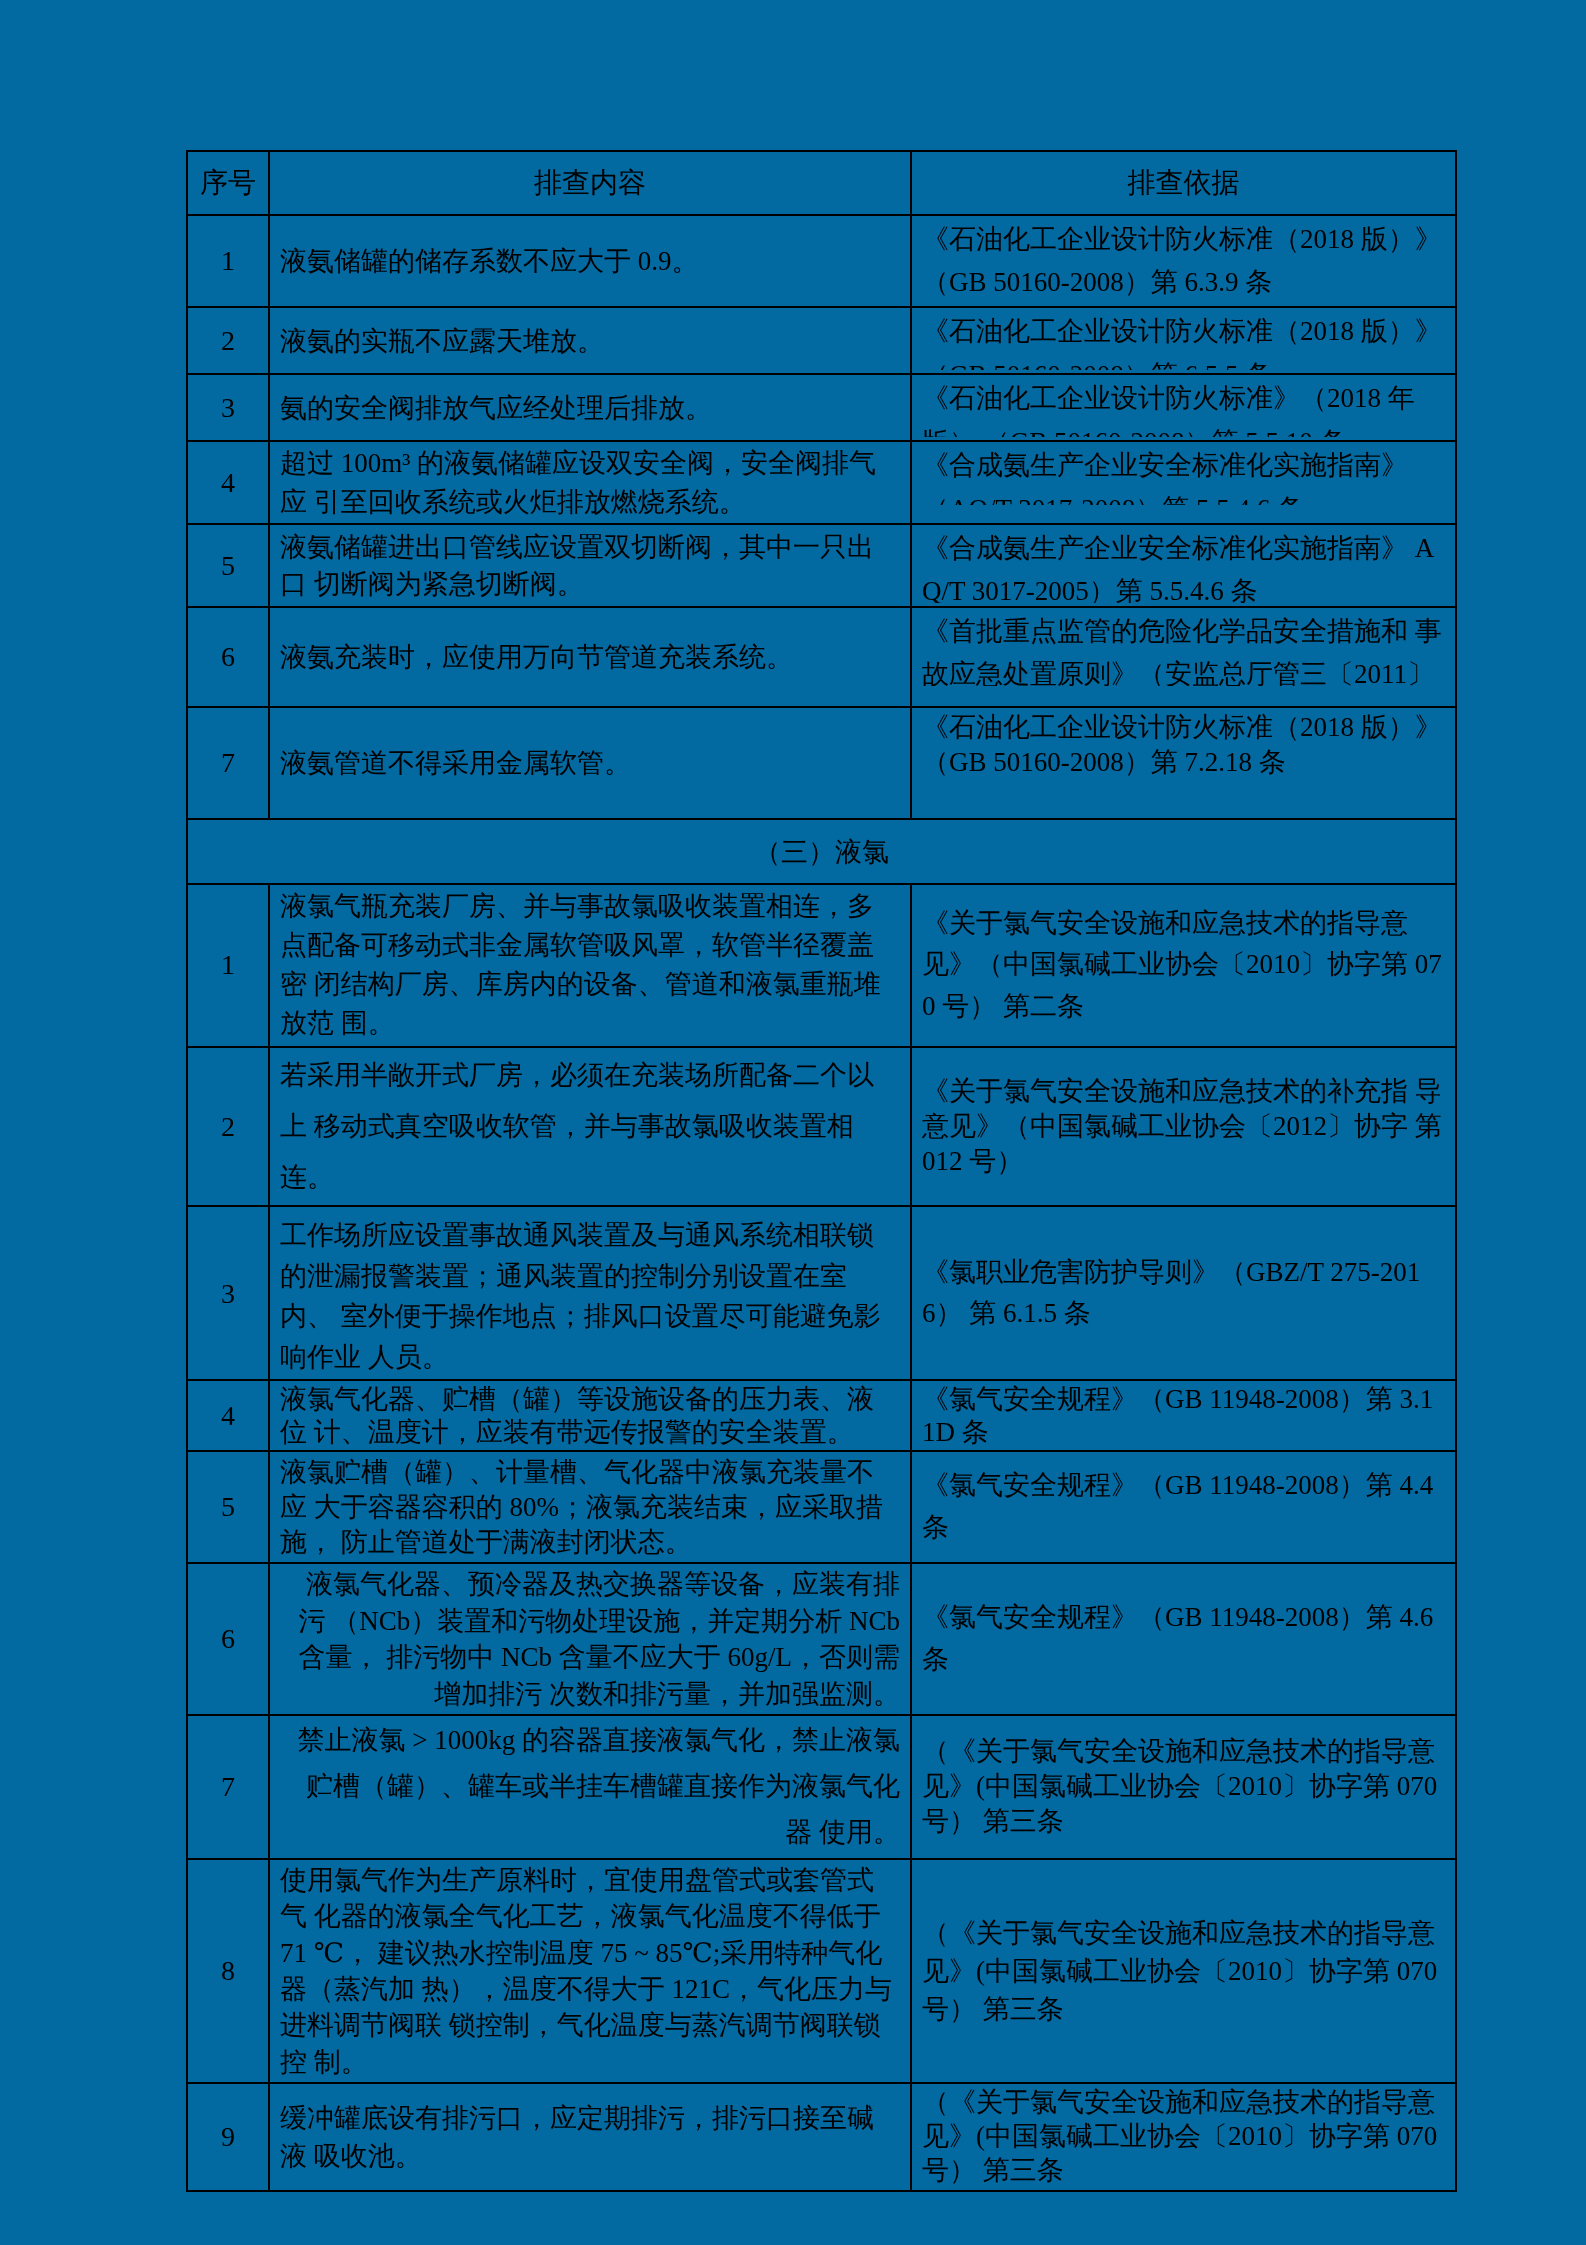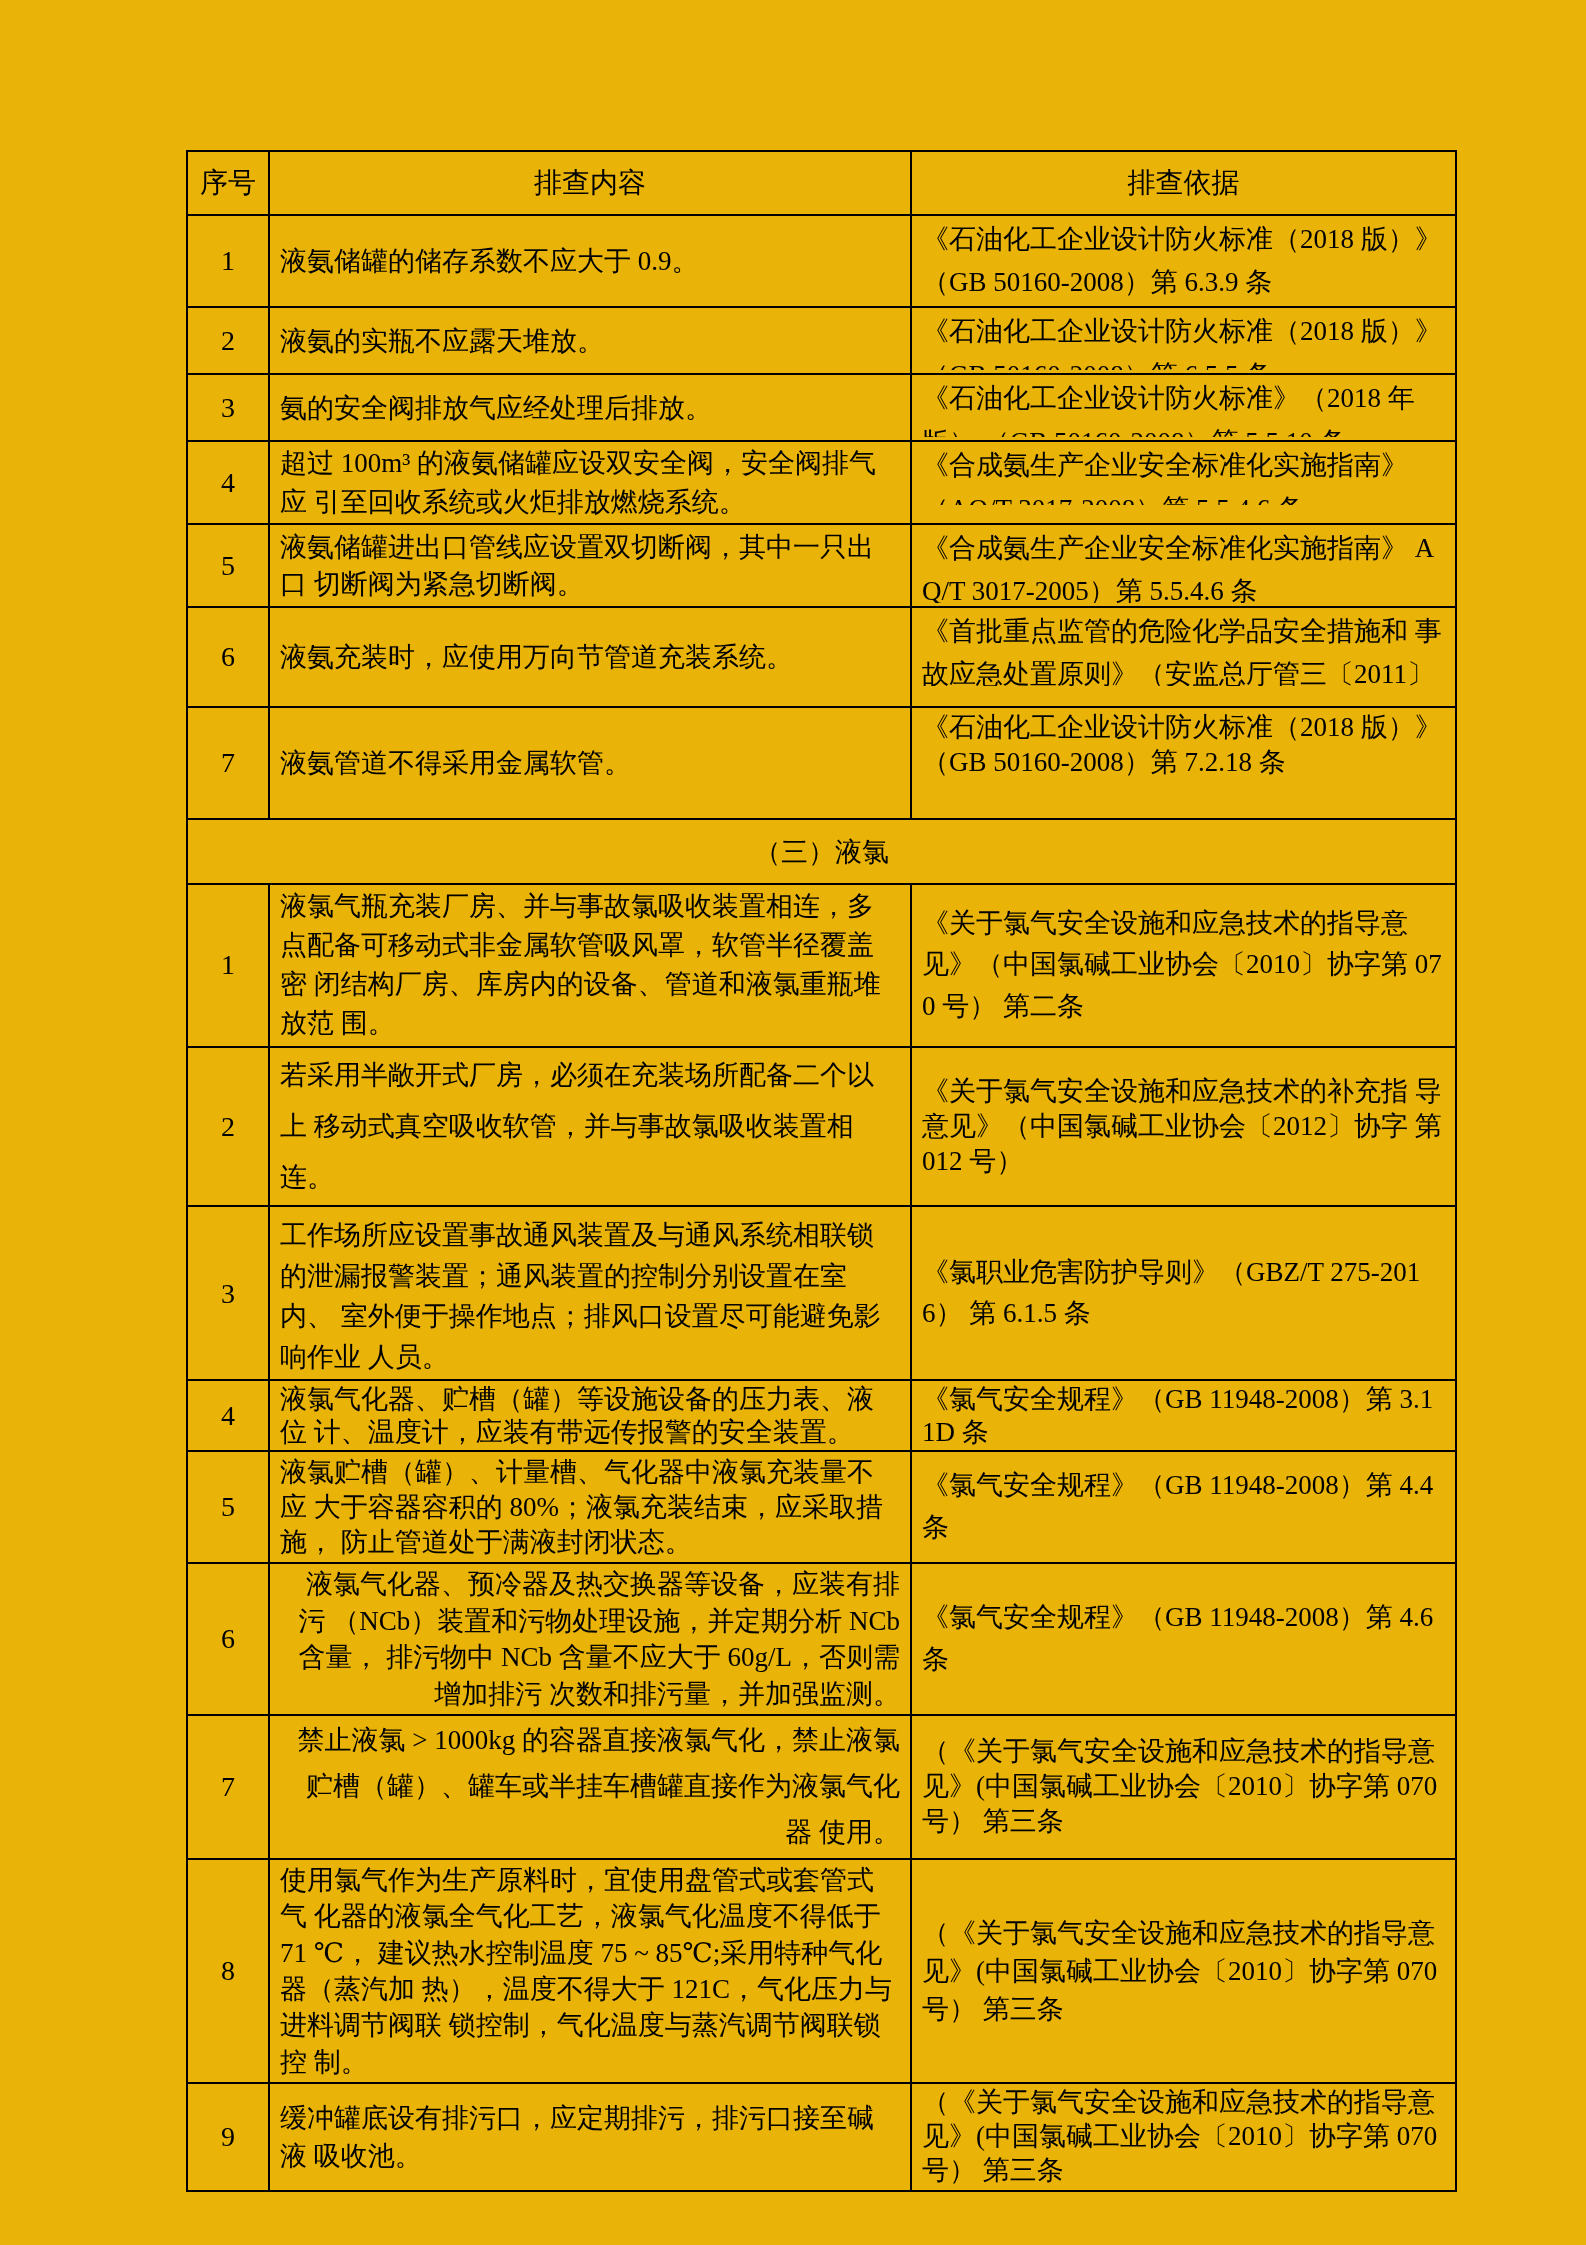--- a/index.html
+++ b/index.html
@@ -1,20 +1,20 @@
 <!DOCTYPE html>
 <html><head>
 <meta charset="utf-8">
 <style>
   html,body { margin:0; padding:0; background:#e8e8e8; }
   .page {
     position:relative;
     width:1586px; height:2245px;
     margin:0 auto;
-    background:#eab308;
+    background:#0369a1;
     font-family:"Liberation Serif","DejaVu Serif",serif;
     color:#000;
   }
   table.checklist {
     position:absolute; left:186px; top:150px;
     width:1269px;
     border-collapse:collapse;
     table-layout:fixed;
   }
   col.c-num { width:82px; }

